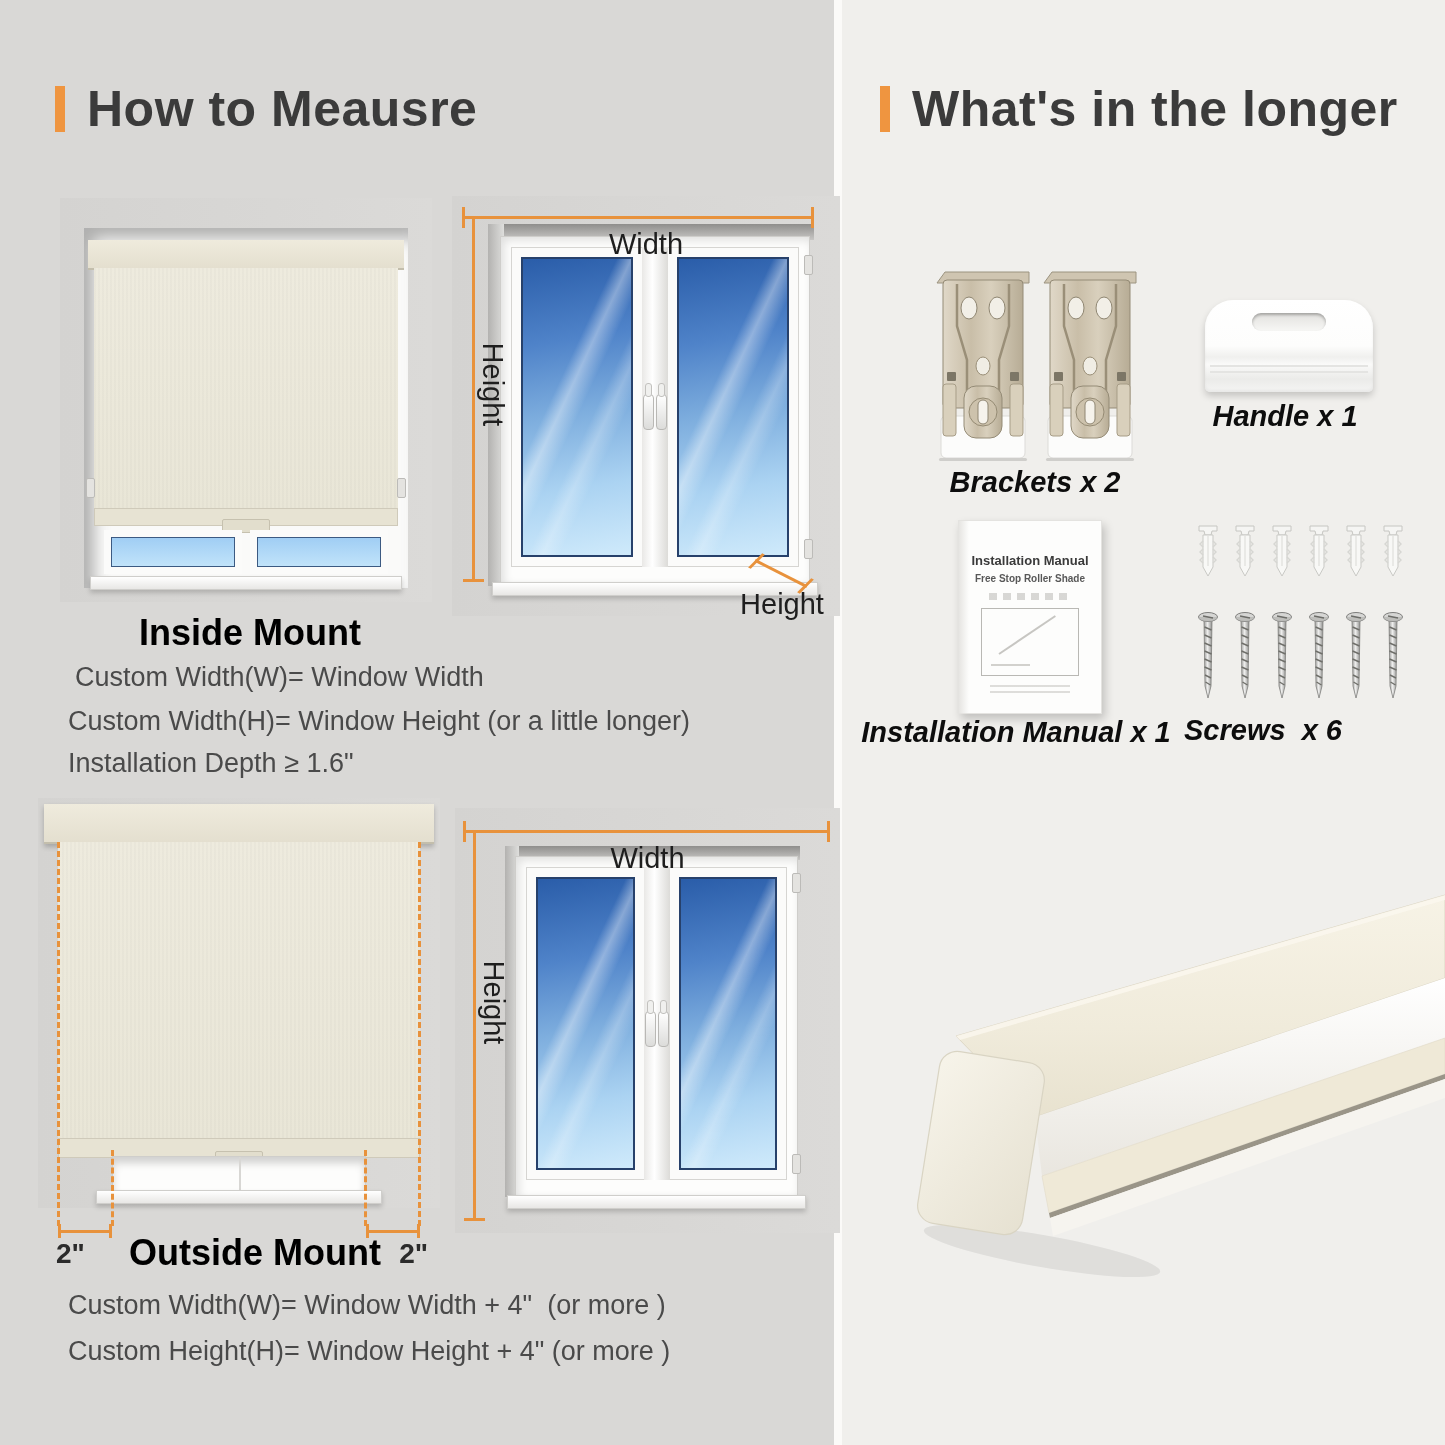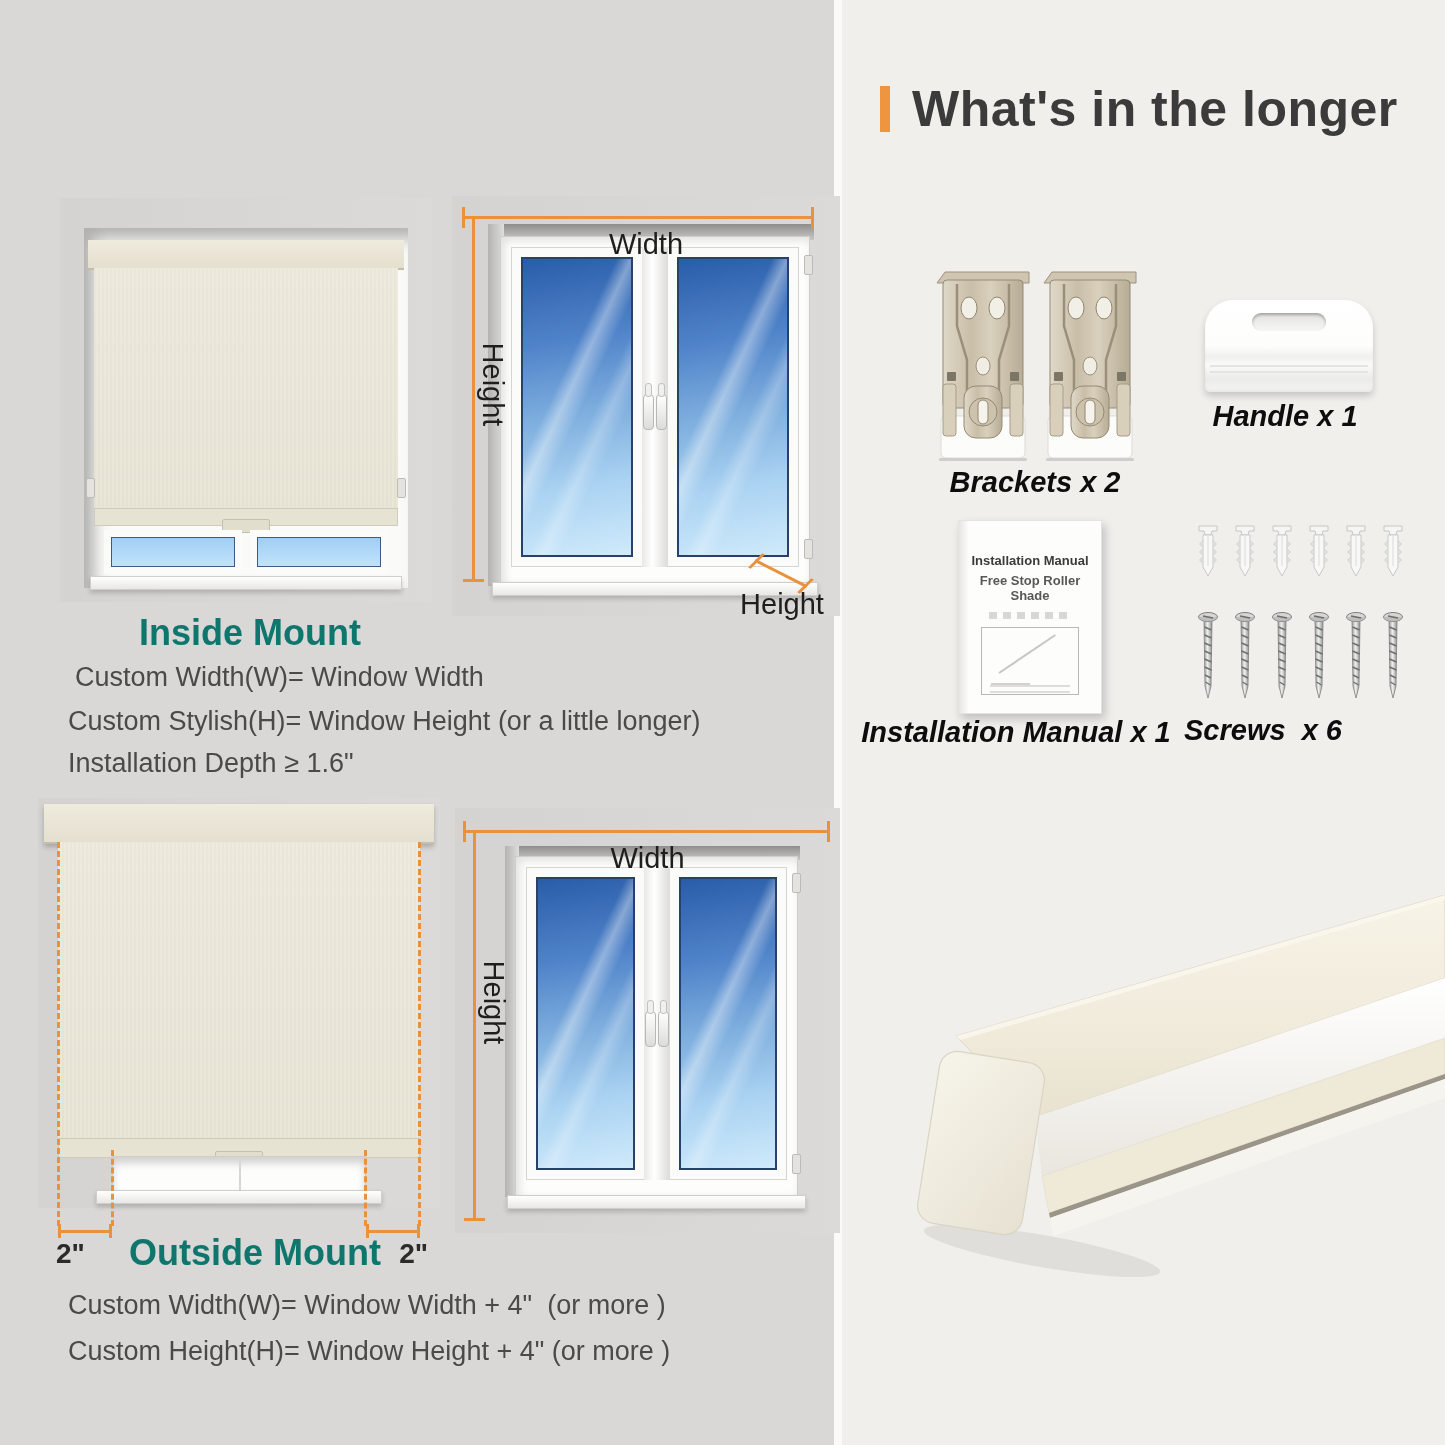--- a/index.html
+++ b/index.html
@@ -10,21 +10,21 @@
   .panel-left{position:absolute;left:0;top:0;width:836px;height:1445px;background:#d9d8d6;}
   .panel-right{position:absolute;left:842px;top:0;width:603px;height:1445px;background:#f0efec;}
   .divider{position:absolute;left:834px;top:0;width:8px;height:1445px;background:#fbfaf8;}
 
   
   .sec-title{position:absolute;display:flex;align-items:center;}
   .sec-bar{width:10px;height:46px;background:#ef9540;margin-right:22px;}
   .sec-text{font-size:50px;font-weight:bold;color:#3b3b3b;letter-spacing:0.5px;white-space:nowrap;}
 
   
-  .mount-heading{position:absolute;font-size:36px;font-weight:bold;color:#0f766e;text-align:center;}
+  .mount-heading{position:absolute;font-size:36px;font-weight:bold;color:#000000;text-align:center;}
   .body-line{position:absolute;font-size:27px;color:#4a4a4a;white-space:pre-wrap;}
 
   
   .mh{position:absolute;height:3px;background:#e8923c;}
   .mh::before,.mh::after{content:"";position:absolute;top:-9px;width:3px;height:21px;background:#e8923c;}
   .mh::before{left:0}.mh::after{right:0}
   .mh.small::before,.mh.small::after{height:14px;top:-6px;}
   .mv{position:absolute;width:3px;background:#e8923c;}
   .mv::before,.mv::after{content:"";position:absolute;left:-9px;height:3px;width:21px;background:#e8923c;}
   .mv::before{top:0}.mv::after{bottom:0}
@@ -73,40 +73,44 @@
     border-radius:28px 28px 5px 5px;box-shadow:0 4px 7px rgba(0,0,0,0.18), inset 0 -2px 3px rgba(0,0,0,0.05);}
   .handle::before{content:"";position:absolute;left:50%;top:13px;transform:translateX(-50%);width:74px;height:18px;border-radius:9px;
     background:linear-gradient(180deg,#e2e1de,#f7f7f5);box-shadow:inset 0 2px 3px rgba(0,0,0,0.28);}
   .handle::after{content:"";position:absolute;left:5px;right:5px;bottom:16px;height:11px;
     background:repeating-linear-gradient(180deg,#e4e4e2 0 2px, rgba(0,0,0,0) 2px 6px);}
 
   .manual{position:absolute;left:958px;top:520px;width:142px;height:192px;background:#fdfdfc;border:1px solid #e4e3e0;
     box-shadow:3px 5px 9px rgba(0,0,0,0.20);}
   .manual::before{content:"";position:absolute;left:0;top:0;bottom:0;width:10px;background:linear-gradient(90deg,#e6e5e2,#fdfdfc);}
   .manual-title{margin-top:32px;text-align:center;font-size:13px;font-weight:bold;color:#3a3a3a;}
-  .manual-sub{margin-top:5px;text-align:center;font-size:13px;font-weight:bold;color:#585858;}
+  .manual-sub{margin-top:5px;text-align:center;font-size:10px;font-weight:bold;color:#585858;}
   .manual-squiggle{width:58%;margin:9px auto 0;height:7px;
     background:repeating-linear-gradient(90deg,#b9b8b4 0 8px, rgba(0,0,0,0) 8px 14px);opacity:.55;}
   .manual-box{width:68%;height:66px;border:1px solid #b9b8b4;margin:8px auto 0;position:relative;overflow:hidden;}
   .manual-box::before{content:"";position:absolute;left:18%;top:66%;width:70%;height:2px;background:#c7c6c2;transform:rotate(-34deg);transform-origin:left;}
   .manual-box::after{content:"";position:absolute;left:10%;bottom:14%;width:40%;height:2px;background:#d2d1cd;}
   .manual-footer{position:absolute;bottom:20px;left:22%;width:56%;height:8px;
     background:repeating-linear-gradient(180deg,#c9c8c4 0 2px, rgba(0,0,0,0) 2px 6px);opacity:.6;}
 
   svg{position:absolute;overflow:visible;}
 </style>
 </head>
 <body>
 
 <div id="canvas">
 
   <div class="panel-left"></div>
   <div class="panel-right"></div>
   <div class="divider"></div>
 
+  <div class="sec-title" style="left:55px;top:80px;">
+    <div class="sec-bar"></div>
+    <div class="sec-text">How to Meausre</div>
+  </div>
 
   <div class="fig" style="left:60px;top:198px;width:372px;height:404px;">
     <div class="wall"></div>
     <div class="recess-box" style="left:24px;right:24px;top:30px;bottom:14px;">
       <div class="cassette" style="left:4px;right:4px;top:12px;height:28px;"></div>
       <div class="fabric" style="left:10px;right:10px;top:40px;height:240px;"></div>
       <div class="shade-bottombar" style="left:10px;right:10px;top:280px;height:16px;">
         <div class="shade-tab" style="top:10px;"></div>
       </div>
       <div class="pane-strip" style="left:16px;right:16px;top:302px;height:44px;">
@@ -141,21 +145,21 @@
     <div class="mh" style="left:10px;right:26px;top:20px;"></div>
     <div class="m-label" style="left:0;right:0;top:32px;text-align:center;">Width</div>
     <div class="mv" style="left:20px;top:20px;bottom:34px;"></div>
     <div class="m-label m-label-v" style="left:-10px;top:172px;width:100px;text-align:center;">Height</div>
     <div class="md" style="left:300px;top:376px;"></div>
     <div class="m-label" style="left:270px;top:392px;width:120px;text-align:center;">Height</div>
   </div>
 
   <div class="mount-heading" style="left:55px;top:612px;width:390px;">Inside Mount</div>
   <div class="body-line" style="left:75px;top:662px;">Custom Width(W)= Window Width</div>
-  <div class="body-line" style="left:68px;top:706px;">Custom Stylish(H)= Window Height (or a little longer)</div>
+  <div class="body-line" style="left:68px;top:706px;">Custom Width(H)= Window Height (or a little longer)</div>
   <div class="body-line" style="left:68px;top:748px;">Installation Depth ≥ 1.6"</div>
 
   <div class="fig" style="left:38px;top:798px;width:402px;height:470px;">
     <div class="wall" style="bottom:60px;"></div>
     <div class="cassette" style="left:6px;right:6px;top:6px;height:38px;box-shadow:0 3px 5px rgba(0,0,0,0.22);"></div>
     <div class="fabric" style="left:20px;right:20px;top:44px;height:296px;"></div>
     <div class="shade-bottombar" style="left:20px;right:20px;top:340px;height:18px;">
       <div class="shade-tab" style="top:12px;"></div>
     </div>
     <div class="winframe" style="left:74px;right:74px;top:358px;height:36px;box-shadow:inset 0 6px 9px rgba(0,0,0,0.18);">

